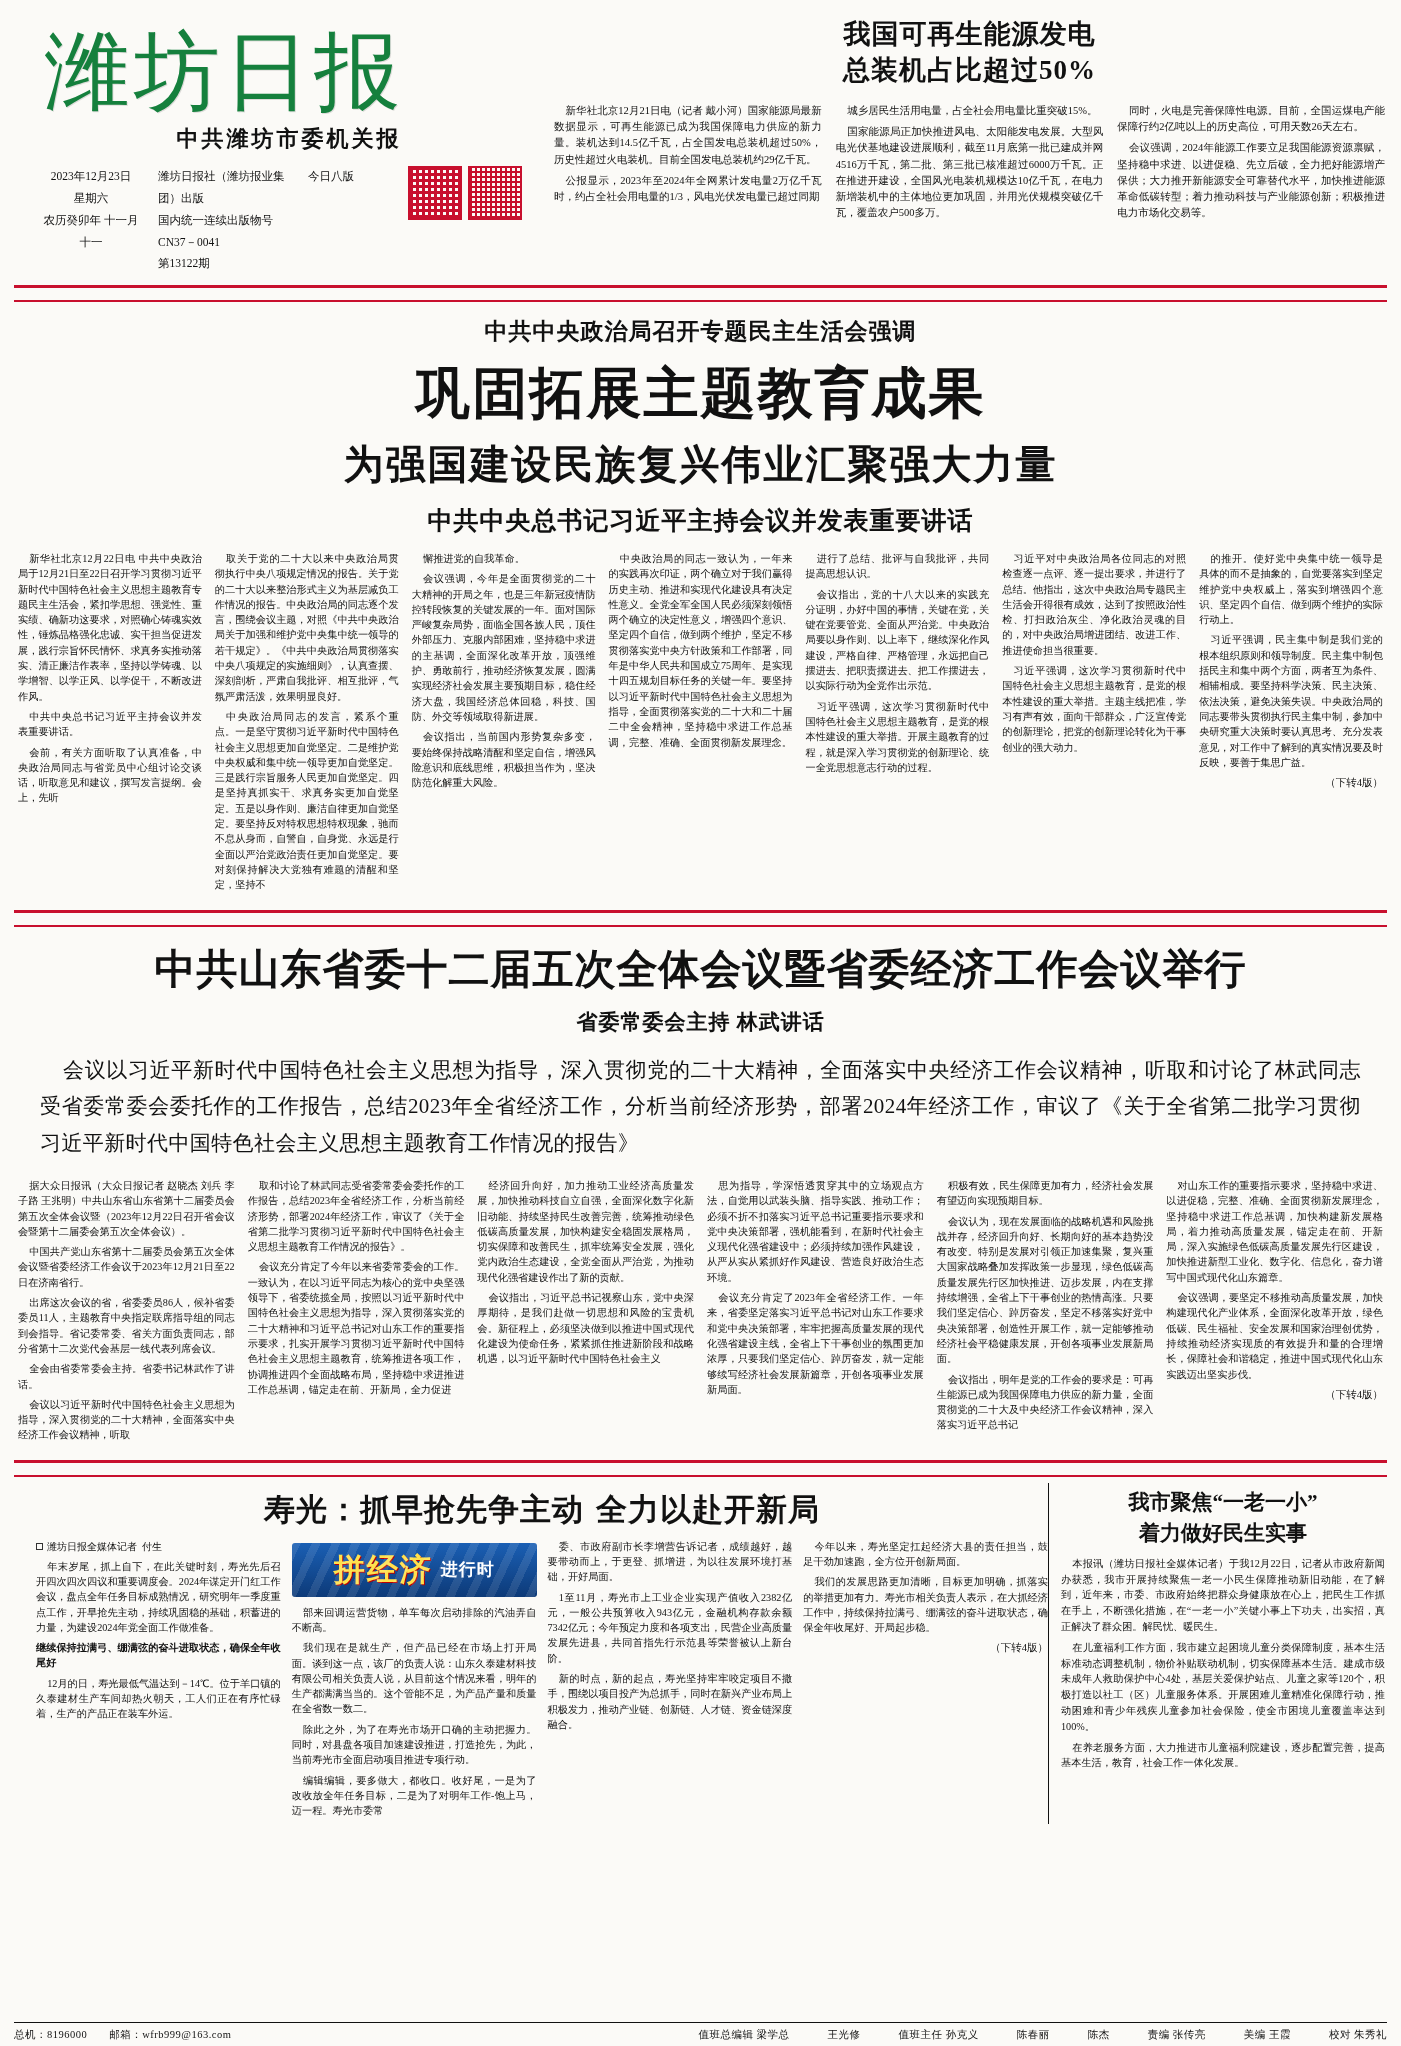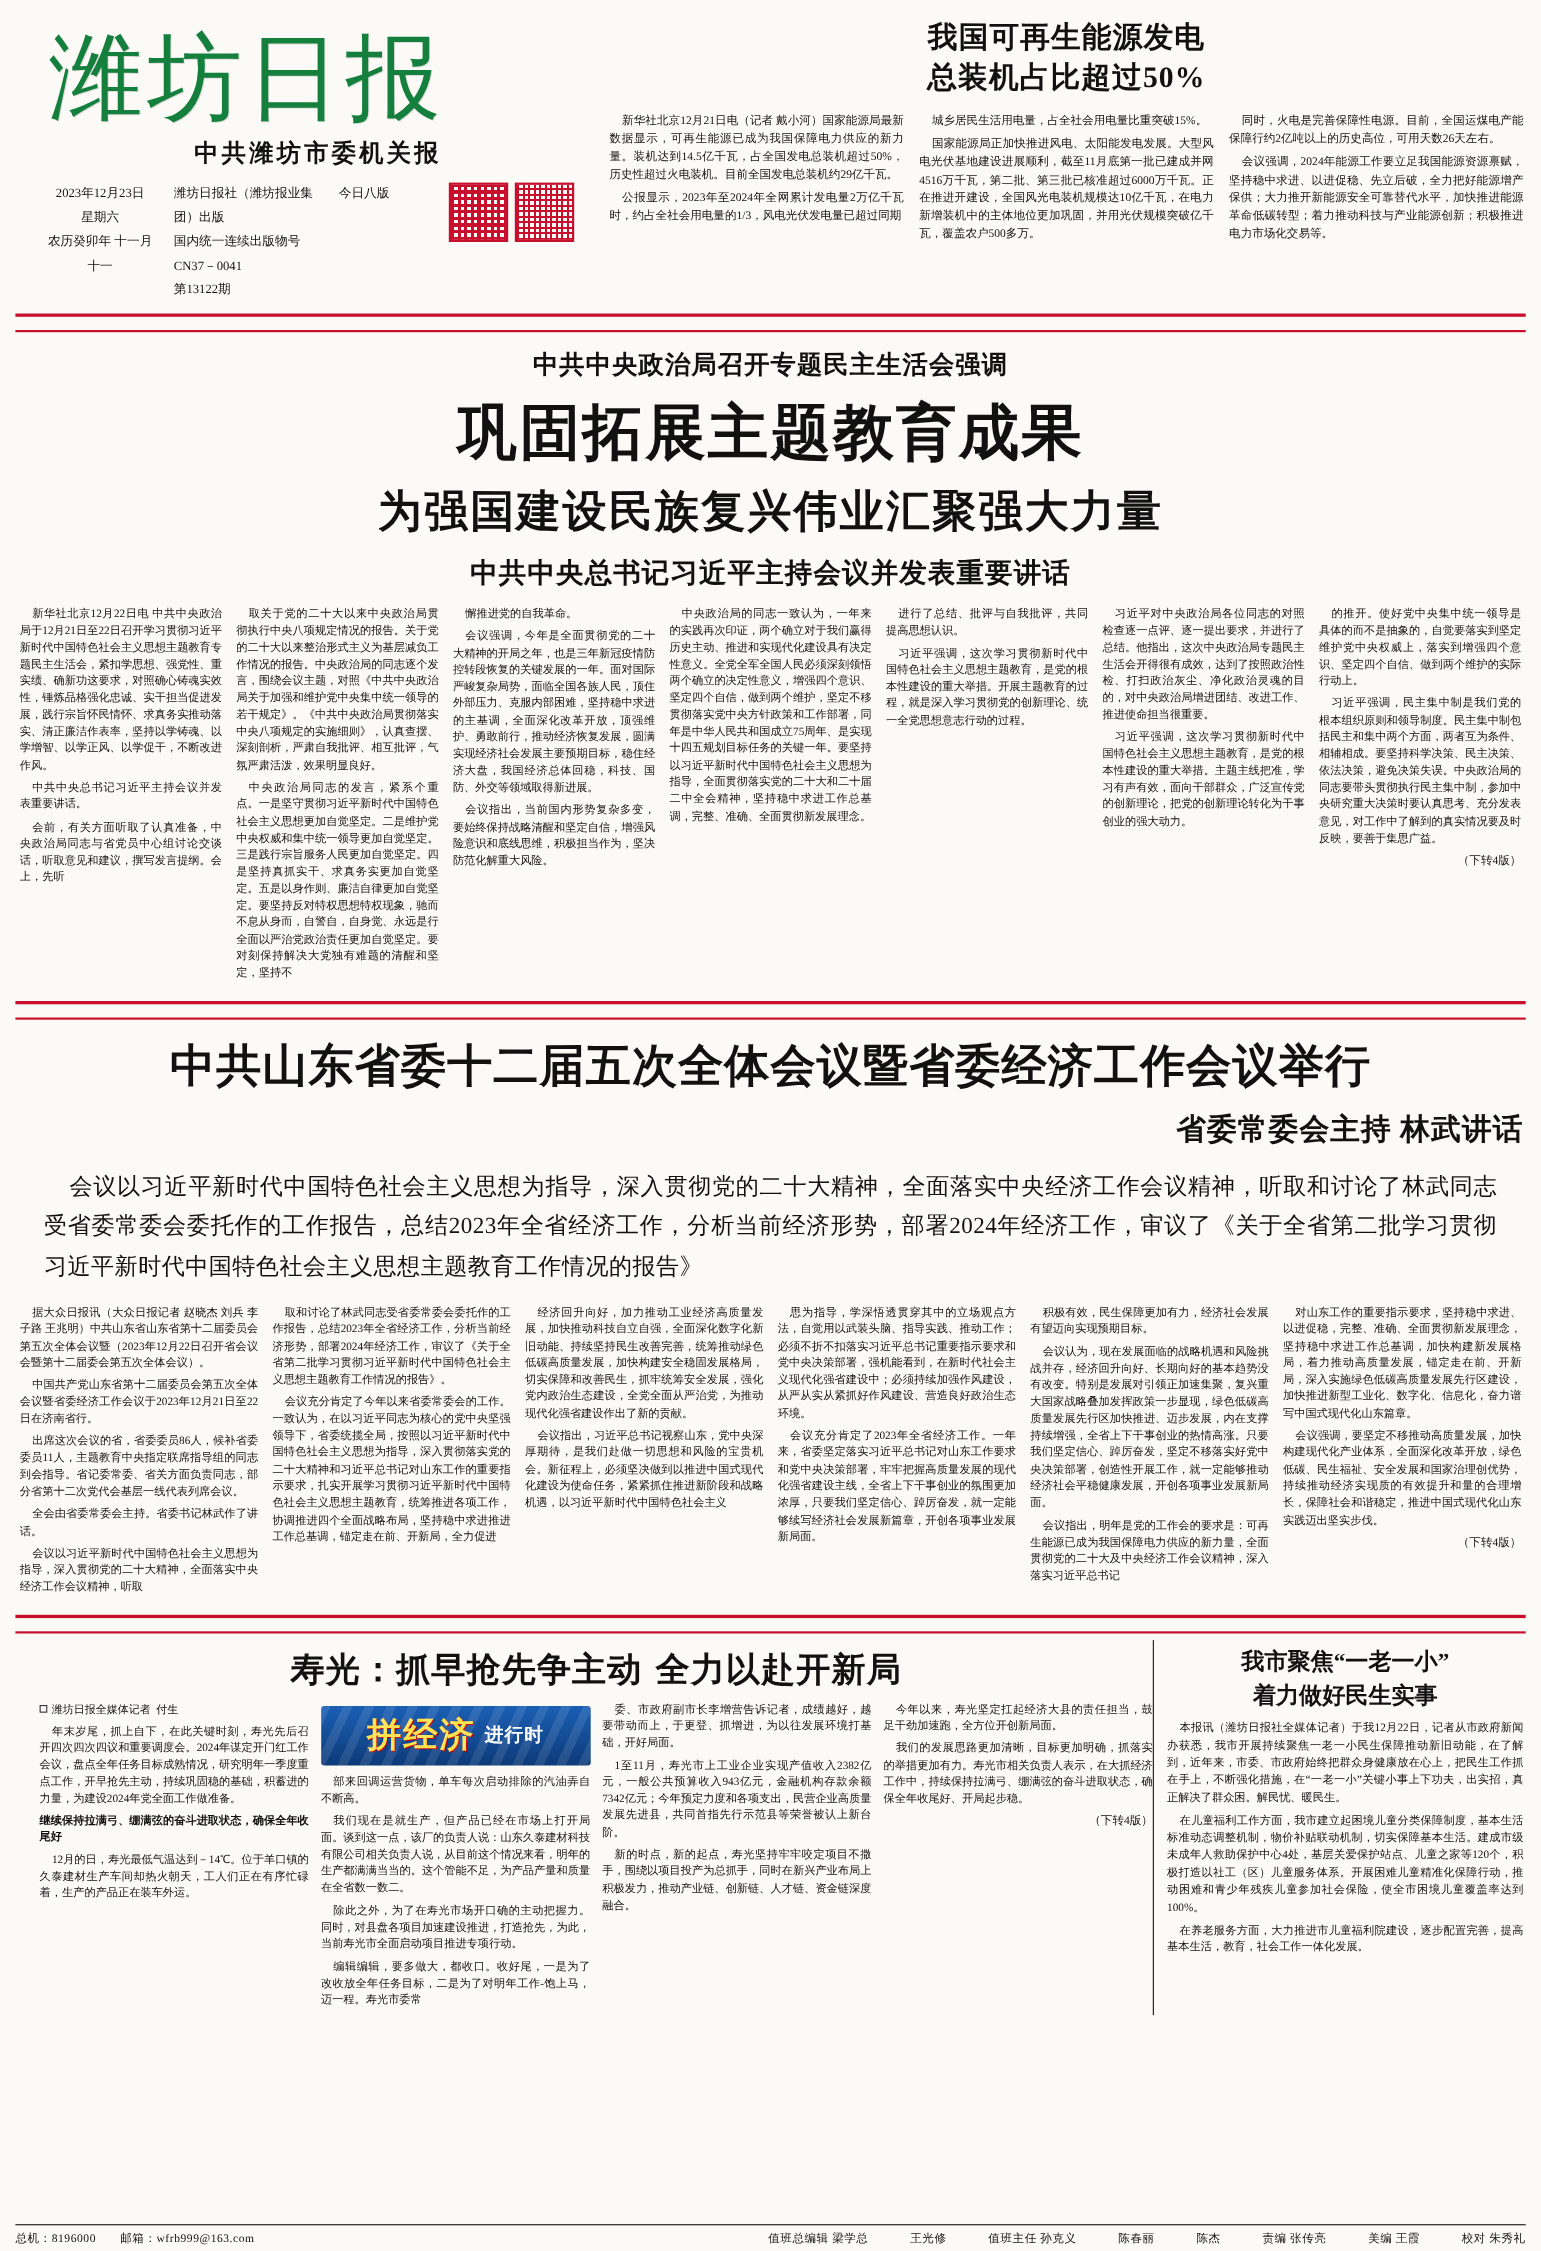--- a/index.html
+++ b/index.html
@@ -94,21 +94,21 @@
   .prov { padding:6px 2px 0 2px; }
   .prov-h {
     text-align:center;
     font-family:"DejaVu Serif", serif;
     font-weight:bold;
     font-size:41px;
     letter-spacing:1px;
     line-height:1.2;
     margin:12px 0 0 0;
   }
-  .prov-sub { text-align:right; font-size:27px; font-weight:bold; margin:14px 0 6px; letter-spacing:1px; }
+  .prov-sub { text-align:center; font-size:21px; font-weight:bold; margin:14px 0 6px; letter-spacing:1px; }
   .prov-lede {
     font-size:21px;
     line-height:1.75;
     letter-spacing:.4px;
     padding:10px 24px 0 24px;
     text-align:justify;
   }
   .prov-lede p { margin:0; text-indent:1.1em; }
 
   
@@ -246,20 +246,21 @@
       <div class="c">
         <p>懈推进党的自我革命。</p>
         <p>会议强调，今年是全面贯彻党的二十大精神的开局之年，也是三年新冠疫情防控转段恢复的关键发展的一年。面对国际严峻复杂局势，面临全国各族人民，顶住外部压力、克服内部困难，坚持稳中求进的主基调，全面深化改革开放，顶强维护、勇敢前行，推动经济恢复发展，圆满实现经济社会发展主要预期目标，稳住经济大盘，我国经济总体回稳，科技、国防、外交等领域取得新进展。</p>
         <p>会议指出，当前国内形势复杂多变，要始终保持战略清醒和坚定自信，增强风险意识和底线思维，积极担当作为，坚决防范化解重大风险。</p>
       </div>
       <div class="c">
         <p>中央政治局的同志一致认为，一年来的实践再次印证，两个确立对于我们赢得历史主动、推进和实现代化建设具有决定性意义。全党全军全国人民必须深刻领悟两个确立的决定性意义，增强四个意识、坚定四个自信，做到两个维护，坚定不移贯彻落实党中央方针政策和工作部署，同年是中华人民共和国成立75周年、是实现十四五规划目标任务的关键一年。要坚持以习近平新时代中国特色社会主义思想为指导，全面贯彻落实党的二十大和二十届二中全会精神，坚持稳中求进工作总基调，完整、准确、全面贯彻新发展理念。</p>
       </div>
       <div class="c">
         <p>进行了总结、批评与自我批评，共同提高思想认识。</p>
+        <p>会议指出，党的十八大以来的实践充分证明，办好中国的事情，关键在党，关键在党要管党、全面从严治党。中央政治局要以身作则、以上率下，继续深化作风建设，严格自律、严格管理，永远把自己摆进去、把职责摆进去、把工作摆进去，以实际行动为全党作出示范。</p>
         <p>习近平强调，这次学习贯彻新时代中国特色社会主义思想主题教育，是党的根本性建设的重大举措。开展主题教育的过程，就是深入学习贯彻党的创新理论、统一全党思想意志行动的过程。</p>
       </div>
       <div class="c">
         <p>习近平对中央政治局各位同志的对照检查逐一点评、逐一提出要求，并进行了总结。他指出，这次中央政治局专题民主生活会开得很有成效，达到了按照政治性检、打扫政治灰尘、净化政治灵魂的目的，对中央政治局增进团结、改进工作、推进使命担当很重要。</p>
         <p>习近平强调，这次学习贯彻新时代中国特色社会主义思想主题教育，是党的根本性建设的重大举措。主题主线把准，学习有声有效，面向干部群众，广泛宣传党的创新理论，把党的创新理论转化为干事创业的强大动力。</p>
       </div>
       <div class="c">
         <p>的推开。使好党中央集中统一领导是具体的而不是抽象的，自觉要落实到坚定维护党中央权威上，落实到增强四个意识、坚定四个自信、做到两个维护的实际行动上。</p>
         <p>习近平强调，民主集中制是我们党的根本组织原则和领导制度。民主集中制包括民主和集中两个方面，两者互为条件、相辅相成。要坚持科学决策、民主决策、依法决策，避免决策失误。中央政治局的同志要带头贯彻执行民主集中制，参加中央研究重大决策时要认真思考、充分发表意见，对工作中了解到的真实情况要及时反映，要善于集思广益。</p>
         <div class="jump">（下转4版）</div>

